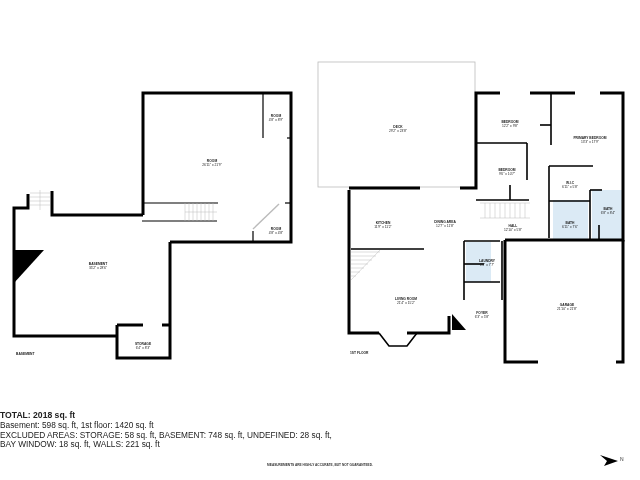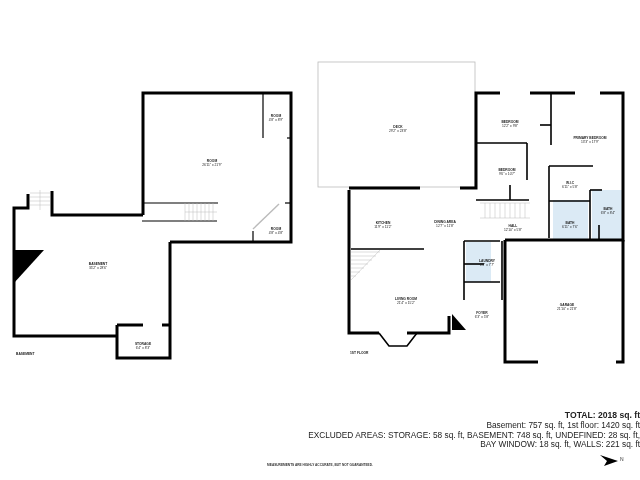--- a/index.html
+++ b/index.html
@@ -1,21 +1,21 @@
 <!DOCTYPE html>
 <html><head>
 <meta charset="utf-8">
 <style>
   html,body{margin:0;padding:0;background:#fff;}
   body{width:640px;height:480px;position:relative;overflow:hidden;font-family:"Liberation Sans",sans-serif;}
   svg{position:absolute;left:0;top:0;}
   .lbl{position:absolute;text-align:center;font-size:3.3px;line-height:4px;color:#222;transform:translateX(-50%);white-space:nowrap;font-weight:bold;}
   .dim{display:block;font-weight:normal;}
   .flabel{position:absolute;font-size:3.3px;font-weight:bold;color:#222;}
-  .summary{position:absolute;left:0;width:640px;top:411px;text-align:right;color:#222;font-size:8.3px;line-height:9.8px;}
+  .summary{position:absolute;left:0;width:640px;top:411px;text-align:left;color:#222;font-size:8.3px;line-height:9.8px;}
   .summary .total{font-weight:bold;font-size:8.6px;}
   .disclaimer{position:absolute;left:0;width:640px;top:463px;text-align:center;font-size:3.2px;color:#333;font-weight:bold;}
   .north{position:absolute;left:598px;top:453px;}
 </style>
 </head>
 <body>
 
 <svg width="640" height="480" viewBox="0 0 640 480">
 
   <g fill="none" stroke="#000" stroke-width="3">
@@ -148,21 +148,21 @@
 <div class="lbl" style="left:570px;top:221px;"><span>BATH</span><span class="dim">6'11" x 7'6"</span></div>
 <div class="lbl" style="left:608px;top:207px;"><span>BATH</span><span class="dim">6'8" x 8'4"</span></div>
 <div class="lbl" style="left:487px;top:259px;"><span>LAUNDRY</span><span class="dim">6'6" x 7'7"</span></div>
 <div class="lbl" style="left:406px;top:297px;"><span>LIVING ROOM</span><span class="dim">21'4" x 15'2"</span></div>
 <div class="lbl" style="left:482px;top:311px;"><span>FOYER</span><span class="dim">6'3" x 5'8"</span></div>
 <div class="lbl" style="left:567px;top:303px;"><span>GARAGE</span><span class="dim">21'10" x 21'8"</span></div>
 <div class="flabel" style="left:350px;top:351px;">1ST FLOOR</div>
 
 <div class="summary">
   <div class="total">TOTAL: 2018 sq. ft</div>
-  <div>Basement: 757 sq. ft, 1st floor: 1420 sq. ft</div>
+  <div>Basement: 598 sq. ft, 1st floor: 1420 sq. ft</div>
   <div>EXCLUDED AREAS: STORAGE: 58 sq. ft, BASEMENT: 748 sq. ft, UNDEFINED: 28 sq. ft,</div>
   <div>BAY WINDOW: 18 sq. ft, WALLS: 221 sq. ft</div>
 </div>
 <div class="disclaimer">MEASUREMENTS ARE HIGHLY ACCURATE, BUT NOT GUARANTEED.</div>
 
 <div class="north">
   <svg width="30" height="14" viewBox="0 0 30 14" style="position:static;">
     <polygon points="2,2 20,8 6,13 9,8" fill="#000"></polygon>
   </svg>
   <span style="position:absolute;left:22px;top:3px;font-size:5px;color:#333;">N</span>

